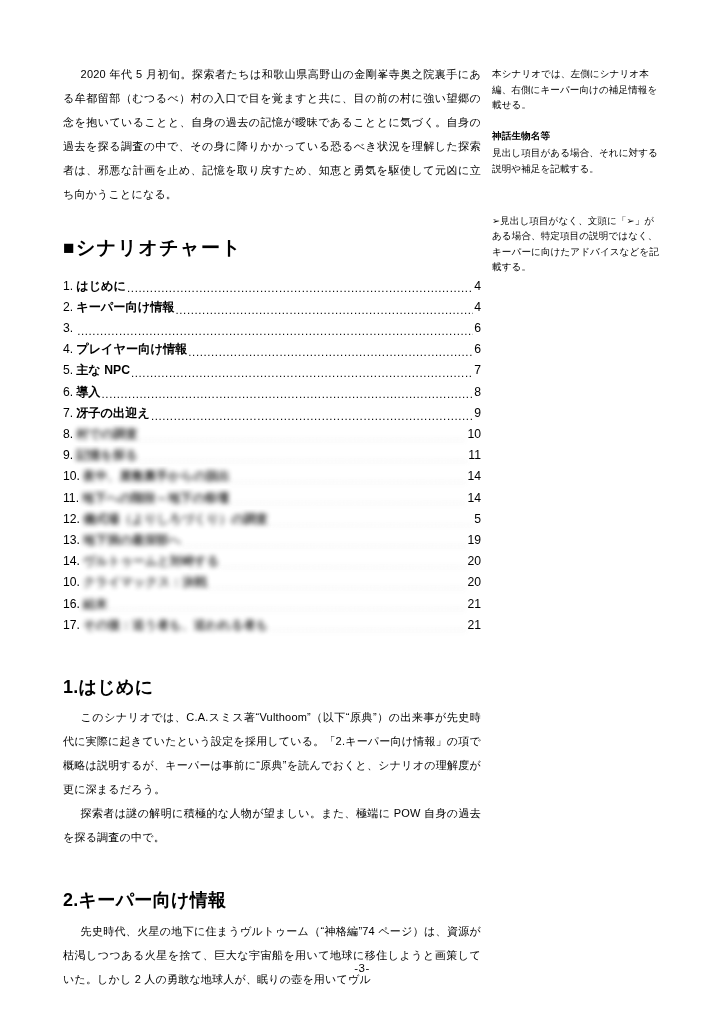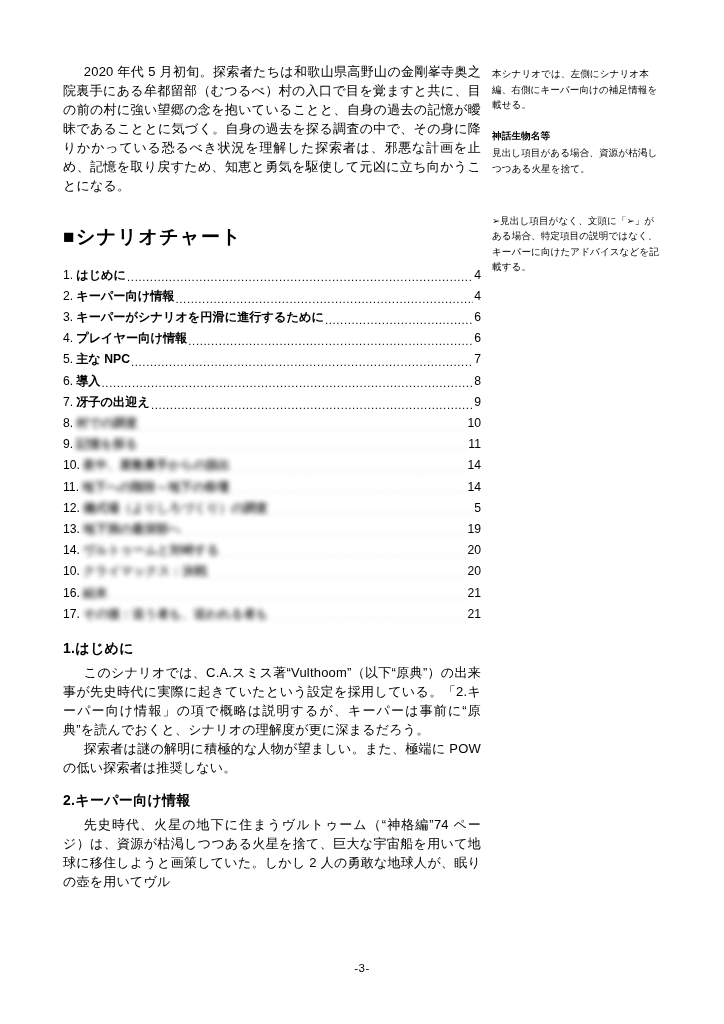--- a/index.html
+++ b/index.html
@@ -24,22 +24,22 @@
 
   
   .main-col {
     position: absolute;
     left: 63px;
     top: 62px;
     width: 418px;
   }
 
   .body-para {
-    font-size: 13px;
-    line-height: 19px;
+    font-size: 11px;
+    line-height: 24px;
     text-align: justify;
     text-justify: inter-character;
     margin: 0 0 0 0;
     text-indent: 1.6em;
     letter-spacing: 0.2px;
   }
 
   .chart-heading {
     font-size: 19px;
     font-weight: bold;
@@ -98,24 +98,24 @@
   .toc-row.redacted .toc-leader {
     filter: blur(2.6px);
     opacity: 0.82;
   }
   .toc-row.redacted .toc-leader::before {
     color: #b9b9b9;
   }
 
   
   .sec-heading {
-    font-size: 14px;
+    font-size: 18px;
     font-weight: bold;
     letter-spacing: 0.3px;
-    margin: 14px 0 6px 0;
+    margin: 40px 0 6px 0;
     line-height: 1.3;
   }
 
   
   .sidebar {
     position: absolute;
     left: 492px;
     top: 66px;
     width: 172px;
   }
@@ -169,21 +169,20 @@
           <span class="toc-page">4</span>
         </li>
         <li class="toc-row">
           <span class="toc-num">2.</span>
           <span class="toc-title">キーパー向け情報</span>
           <span class="toc-leader"></span>
           <span class="toc-page">4</span>
         </li>
         <li class="toc-row">
           <span class="toc-num">3.</span>
-          <span class="toc-title">キーパーがシナリオを円滑に進行するために</span>
           <span class="toc-leader"></span>
           <span class="toc-page">6</span>
         </li>
         <li class="toc-row">
           <span class="toc-num">4.</span>
           <span class="toc-title">プレイヤー向け情報</span>
           <span class="toc-leader"></span>
           <span class="toc-page">6</span>
         </li>
         <li class="toc-row">
@@ -264,34 +263,34 @@
           <span class="toc-leader"></span>
           <span class="toc-page">21</span>
         </li>
       </ul>
 
     <h3 class="sec-heading">1.はじめに</h3>
 
 
     <p class="body-para">このシナリオでは、C.A.スミス著“Vulthoom”（以下“原典”）の出来事が先史時代に実際に起きていたという設定を採用している。「2.キーパー向け情報」の項で概略は説明するが、キーパーは事前に“原典”を読んでおくと、シナリオの理解度が更に深まるだろう。</p>
 
-    <p class="body-para">探索者は謎の解明に積極的な人物が望ましい。また、極端に POW の低い探索者は推奨しない。</p>
+    <p class="body-para">探索者は謎の解明に積極的な人物が望ましい。また、極端に POW 自身の過去を探る調査の中で。</p>
 
     <h3 class="sec-heading">2.キーパー向け情報</h3>
 
     <p class="body-para">先史時代、火星の地下に住まうヴルトゥーム（“神格編”74 ページ）は、資源が枯渇しつつある火星を捨て、巨大な宇宙船を用いて地球に移住しようと画策していた。しかし 2 人の勇敢な地球人が、眠りの壺を用いてヴル</p>
   </div>
 
   <div class="sidebar" id="sidebar-notes">
       <div class="side-block">
         <p class="side-text">本シナリオでは、左側にシナリオ本編、右側にキーパー向けの補足情報を載せる。</p>
       </div>
       <div class="side-block">
         <div class="side-heading">神話生物名等</div>
-        <p class="side-text">見出し項目がある場合、資源が枯渇しつつある火星を捨て。</p>
+        <p class="side-text">見出し項目がある場合、それに対する説明や補足を記載する。</p>
       </div>
       <div class="side-block" style="margin-top: 36px;">
         <p class="side-text">➢見出し項目がなく、文頭に「➢」がある場合、特定項目の説明ではなく、キーパーに向けたアドバイスなどを記載する。</p>
       </div>
     </div>
 
   <div class="footer">-3-</div>
 
 </div>
 

